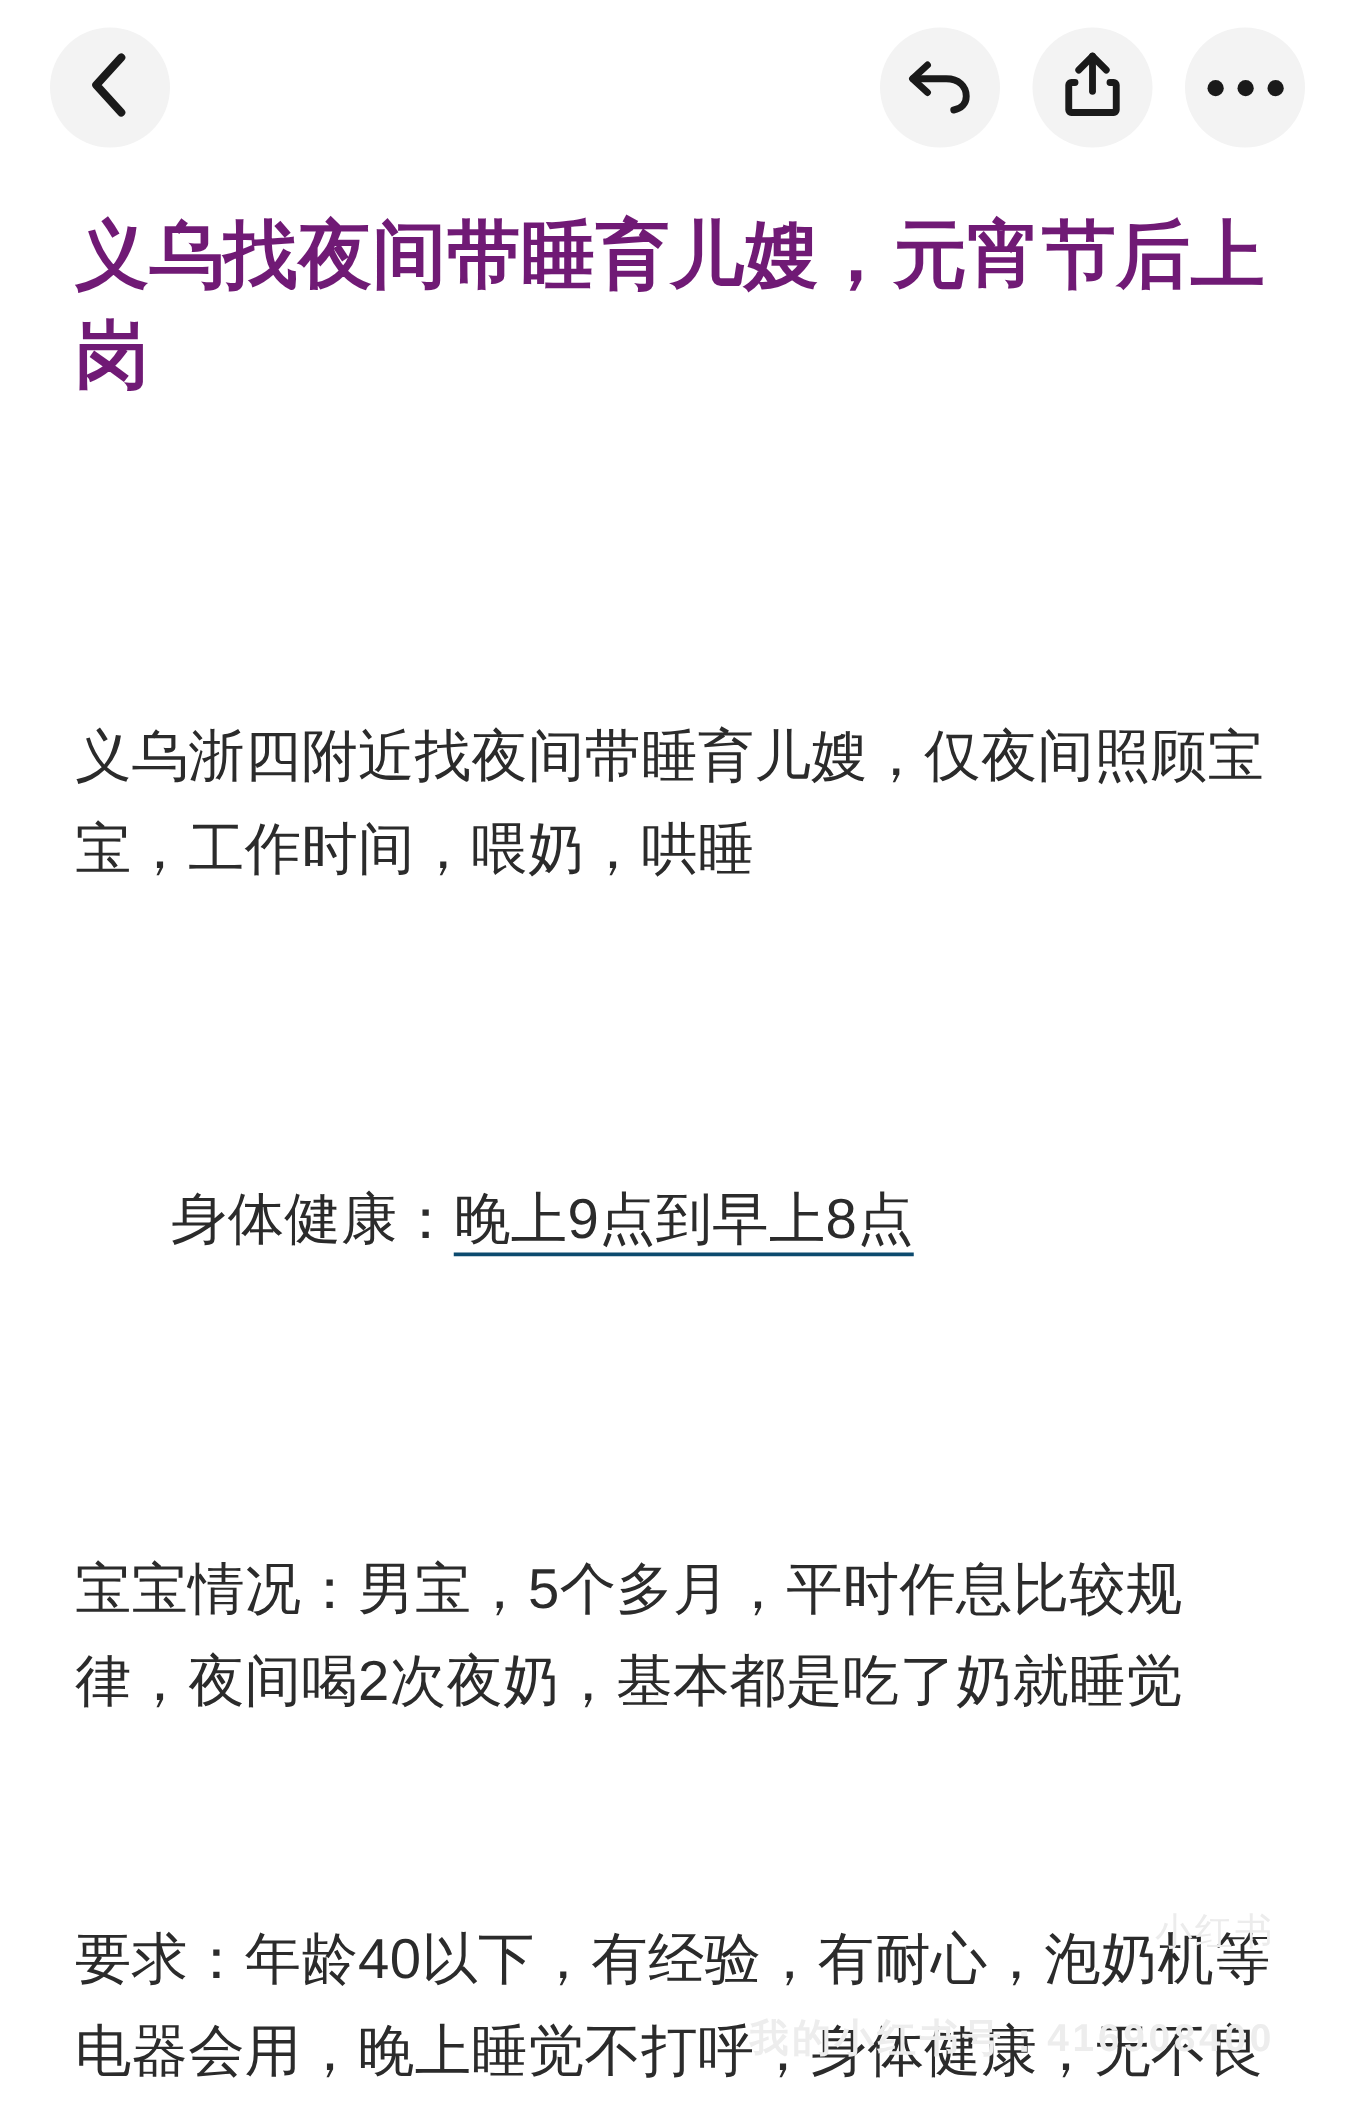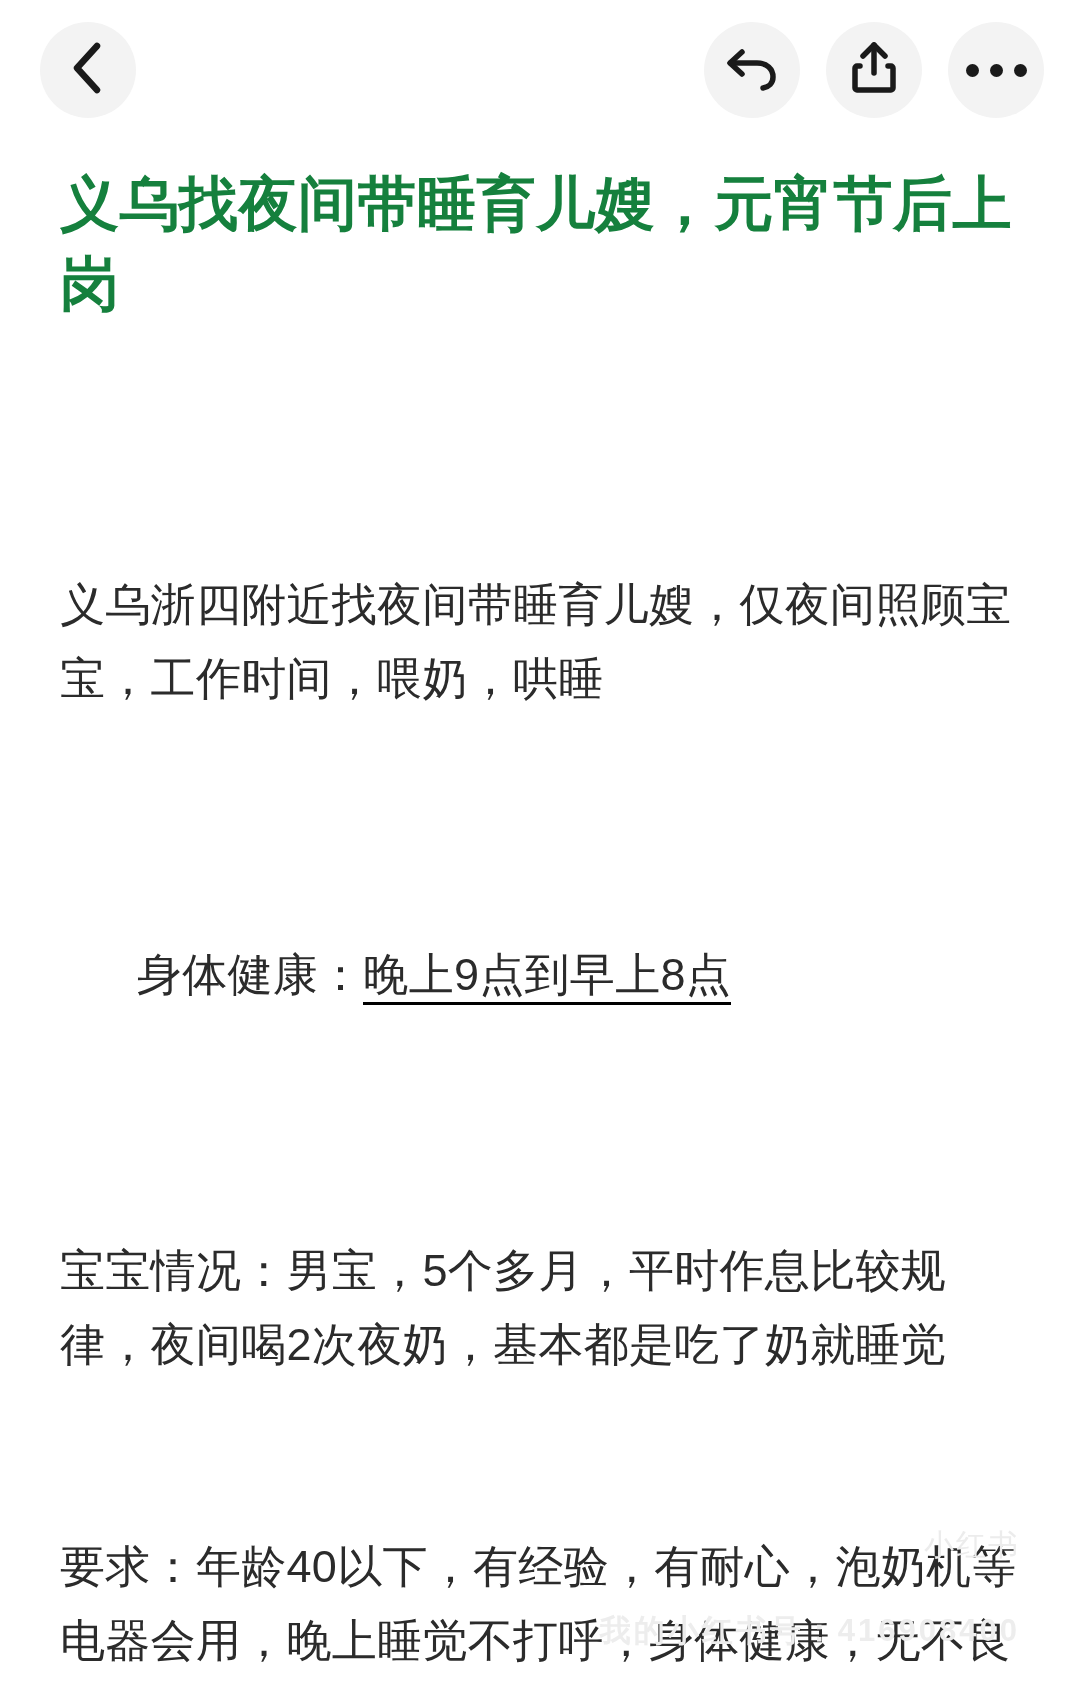--- a/index.html
+++ b/index.html
@@ -65,35 +65,35 @@
     left: 0;
     width: 1080px;
     box-sizing: border-box;
     padding: 14px 58px 0 60px;
   }
   .note-title {
     font-size: 59px;
     line-height: 80px;
     font-weight: 700;
     letter-spacing: 0.5px;
-    color: #15803d;
+    color: #701a75;
     margin: 0;
     padding-top: 10px;
   }
   .note-body {
     margin-top: 96px;
     font-size: 45px;
     line-height: 74px;
     color: #2b2b2b;
     font-weight: 400;
     letter-spacing: 0.3px;
     white-space: pre-wrap;
   }
   .underlined {
-    border-bottom: 3px solid #000000;
+    border-bottom: 3px solid #0c4a6e;
     padding-bottom: 2px;
   }
 
   
   .wm-logo {
     position: absolute;
     right: 60px;
     bottom: 120px;
     font-size: 30px;
     color: #ececec;

